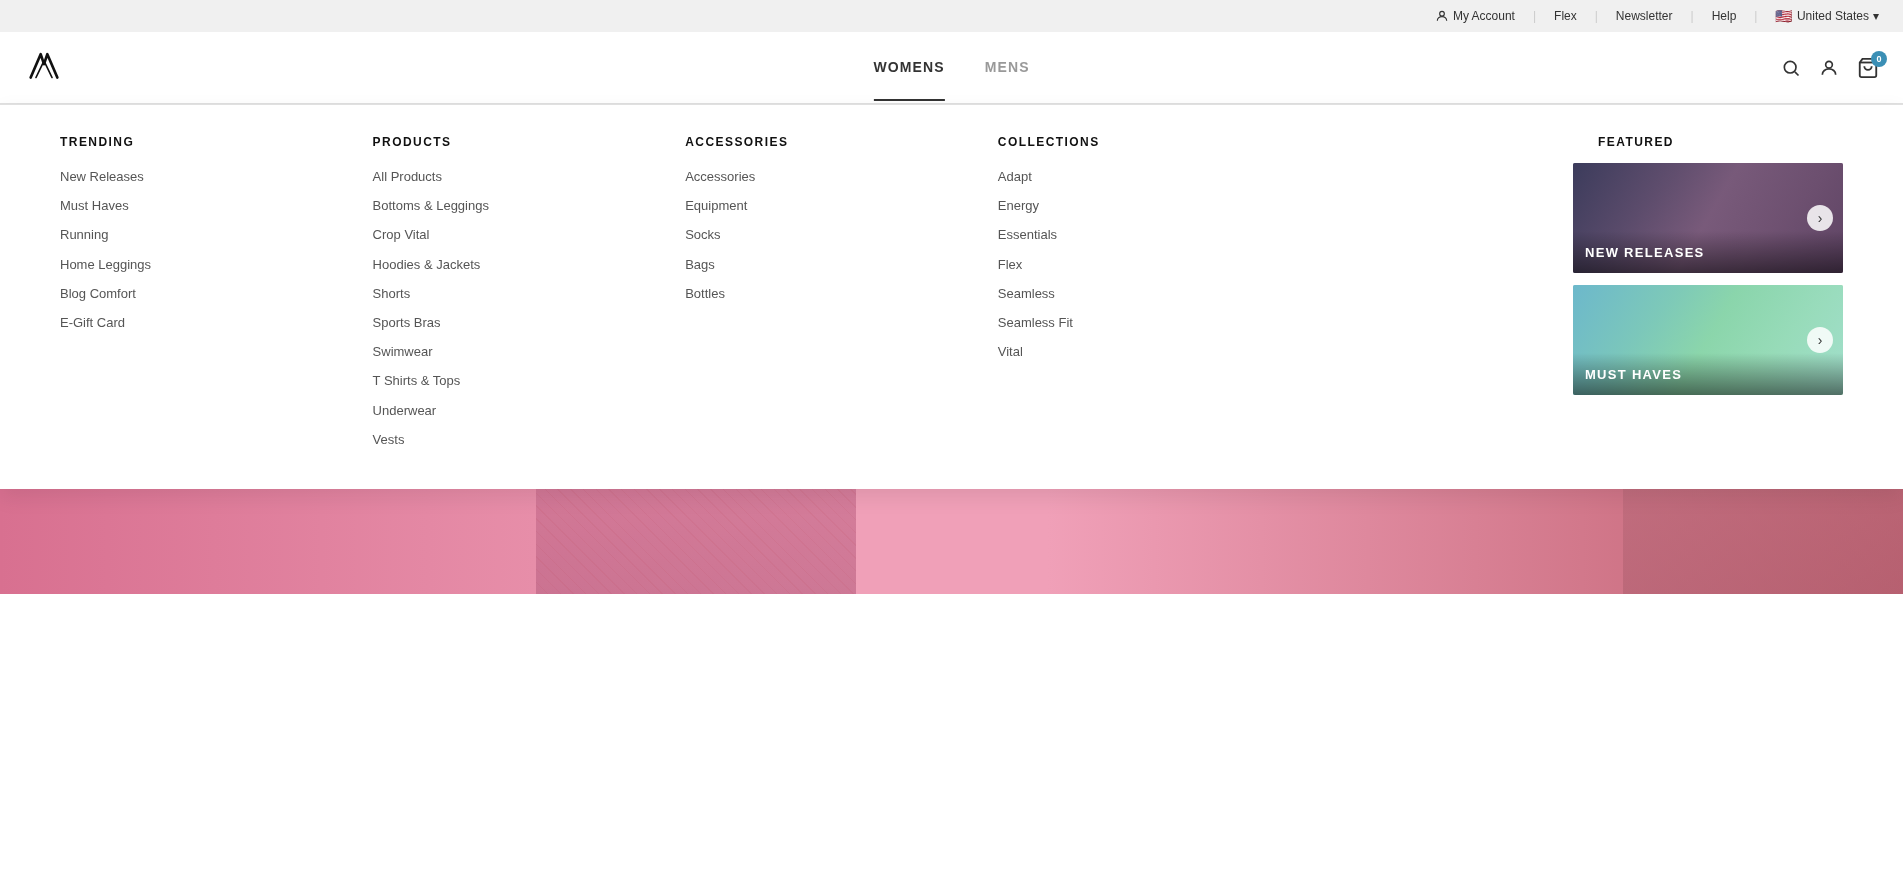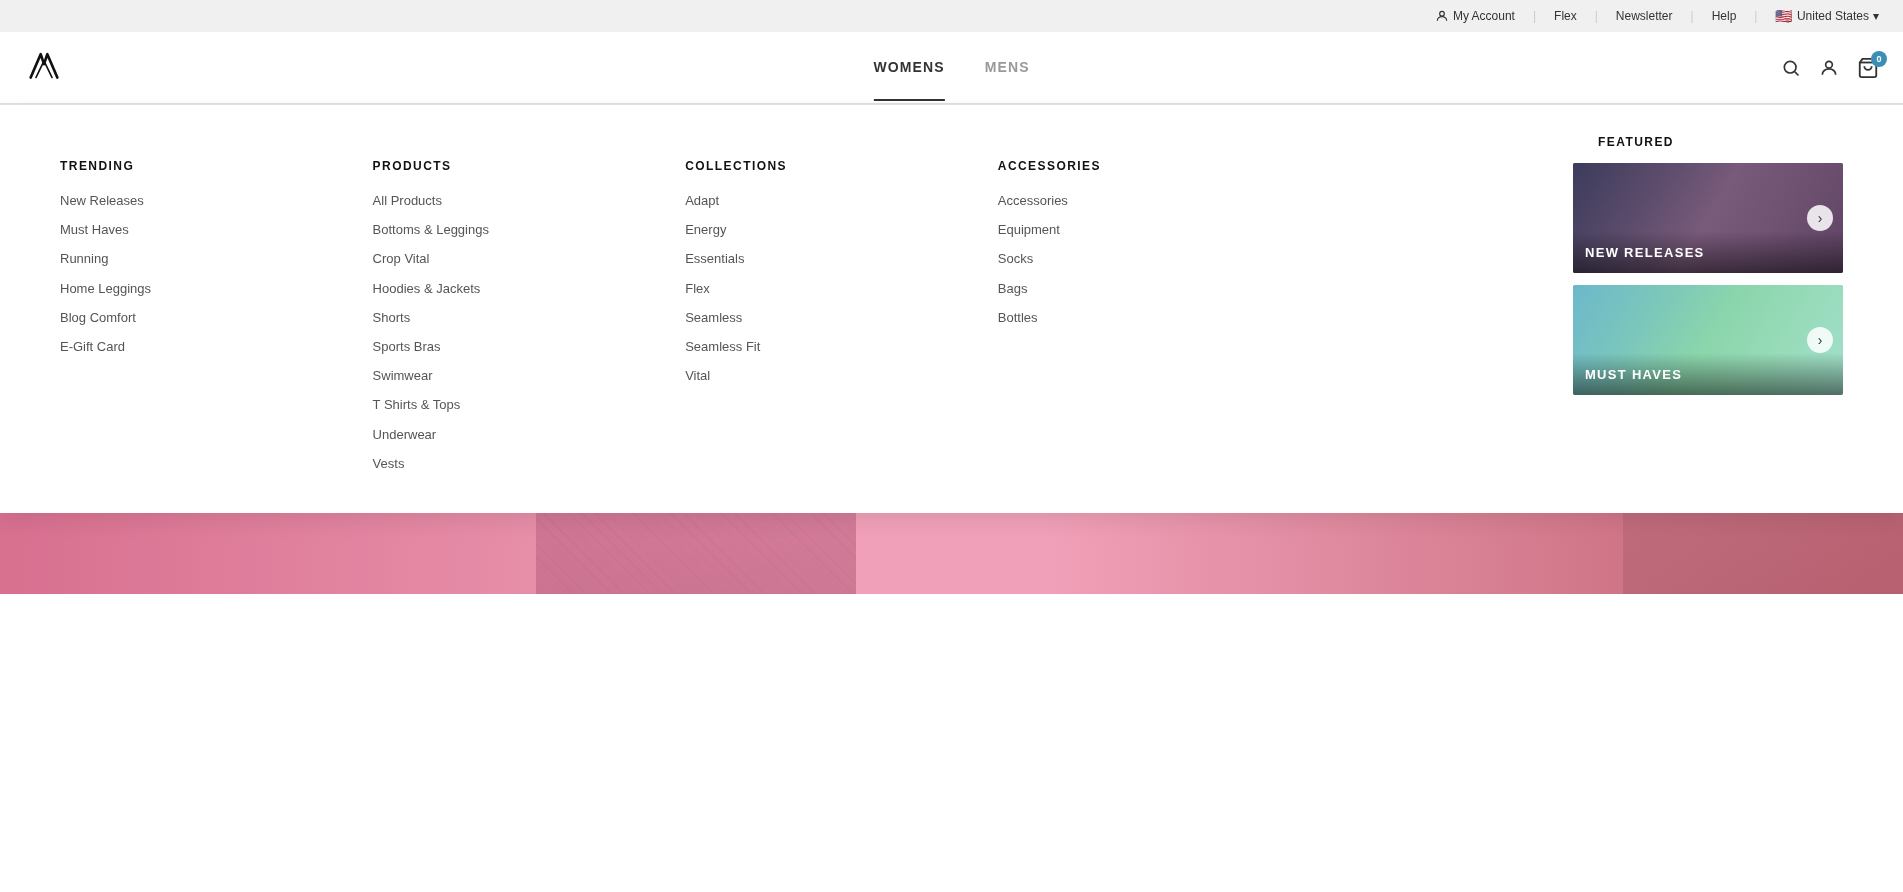--- a/index.html
+++ b/index.html
@@ -94,21 +94,20 @@
       flex: 1;
       padding: 0 20px;
     }
     .menu-column-heading {
       font-size: 12px;
       font-weight: 700;
       letter-spacing: 0.12em;
       color: #111;
       text-transform: uppercase;
       margin-bottom: 18px;
-      margin-top: 24px;
     }
     .menu-column ul { list-style: none; }
     .menu-column ul li { margin-bottom: 10px; }
     .menu-column ul li a {
       text-decoration: none;
       color: #555;
       font-size: 13px;
       line-height: 1.4;
       cursor: pointer;
     }
@@ -406,40 +405,40 @@
         <li><a>Shorts</a></li>
         <li><a>Sports Bras</a></li>
         <li><a>Swimwear</a></li>
         <li><a>T Shirts &amp; Tops</a></li>
         <li><a>Underwear</a></li>
         <li><a>Vests</a></li>
       </ul>
     </div>
 
     <div class="menu-column">
+      <div class="menu-column-heading">ACCESSORIES</div>
+      <ul>
+        <li><a>Accessories</a></li>
+        <li><a>Equipment</a></li>
+        <li><a>Socks</a></li>
+        <li><a>Bags</a></li>
+        <li><a>Bottles</a></li>
+      </ul>
+    </div>
+
+    <div class="menu-column">
       <div class="menu-column-heading">COLLECTIONS</div>
       <ul>
         <li><a>Adapt</a></li>
         <li><a>Energy</a></li>
         <li><a>Essentials</a></li>
         <li><a>Flex</a></li>
         <li><a>Seamless</a></li>
         <li><a>Seamless Fit</a></li>
         <li><a>Vital</a></li>
-      </ul>
-    </div>
-
-    <div class="menu-column">
-      <div class="menu-column-heading">ACCESSORIES</div>
-      <ul>
-        <li><a>Accessories</a></li>
-        <li><a>Equipment</a></li>
-        <li><a>Socks</a></li>
-        <li><a>Bags</a></li>
-        <li><a>Bottles</a></li>
       </ul>
     </div>
 
     <div style="flex:1;"></div>
 
     <div class="featured-panel">
       <div class="featured-heading">FEATURED</div>
       <div class="featured-card featured-card-new">
 
         <div style="position:absolute;top:0;left:0;right:0;bottom:0;background:linear-gradient(120deg,#3a3a5a,#7a5a7a,#5a4060);opacity:0.9;"></div>

